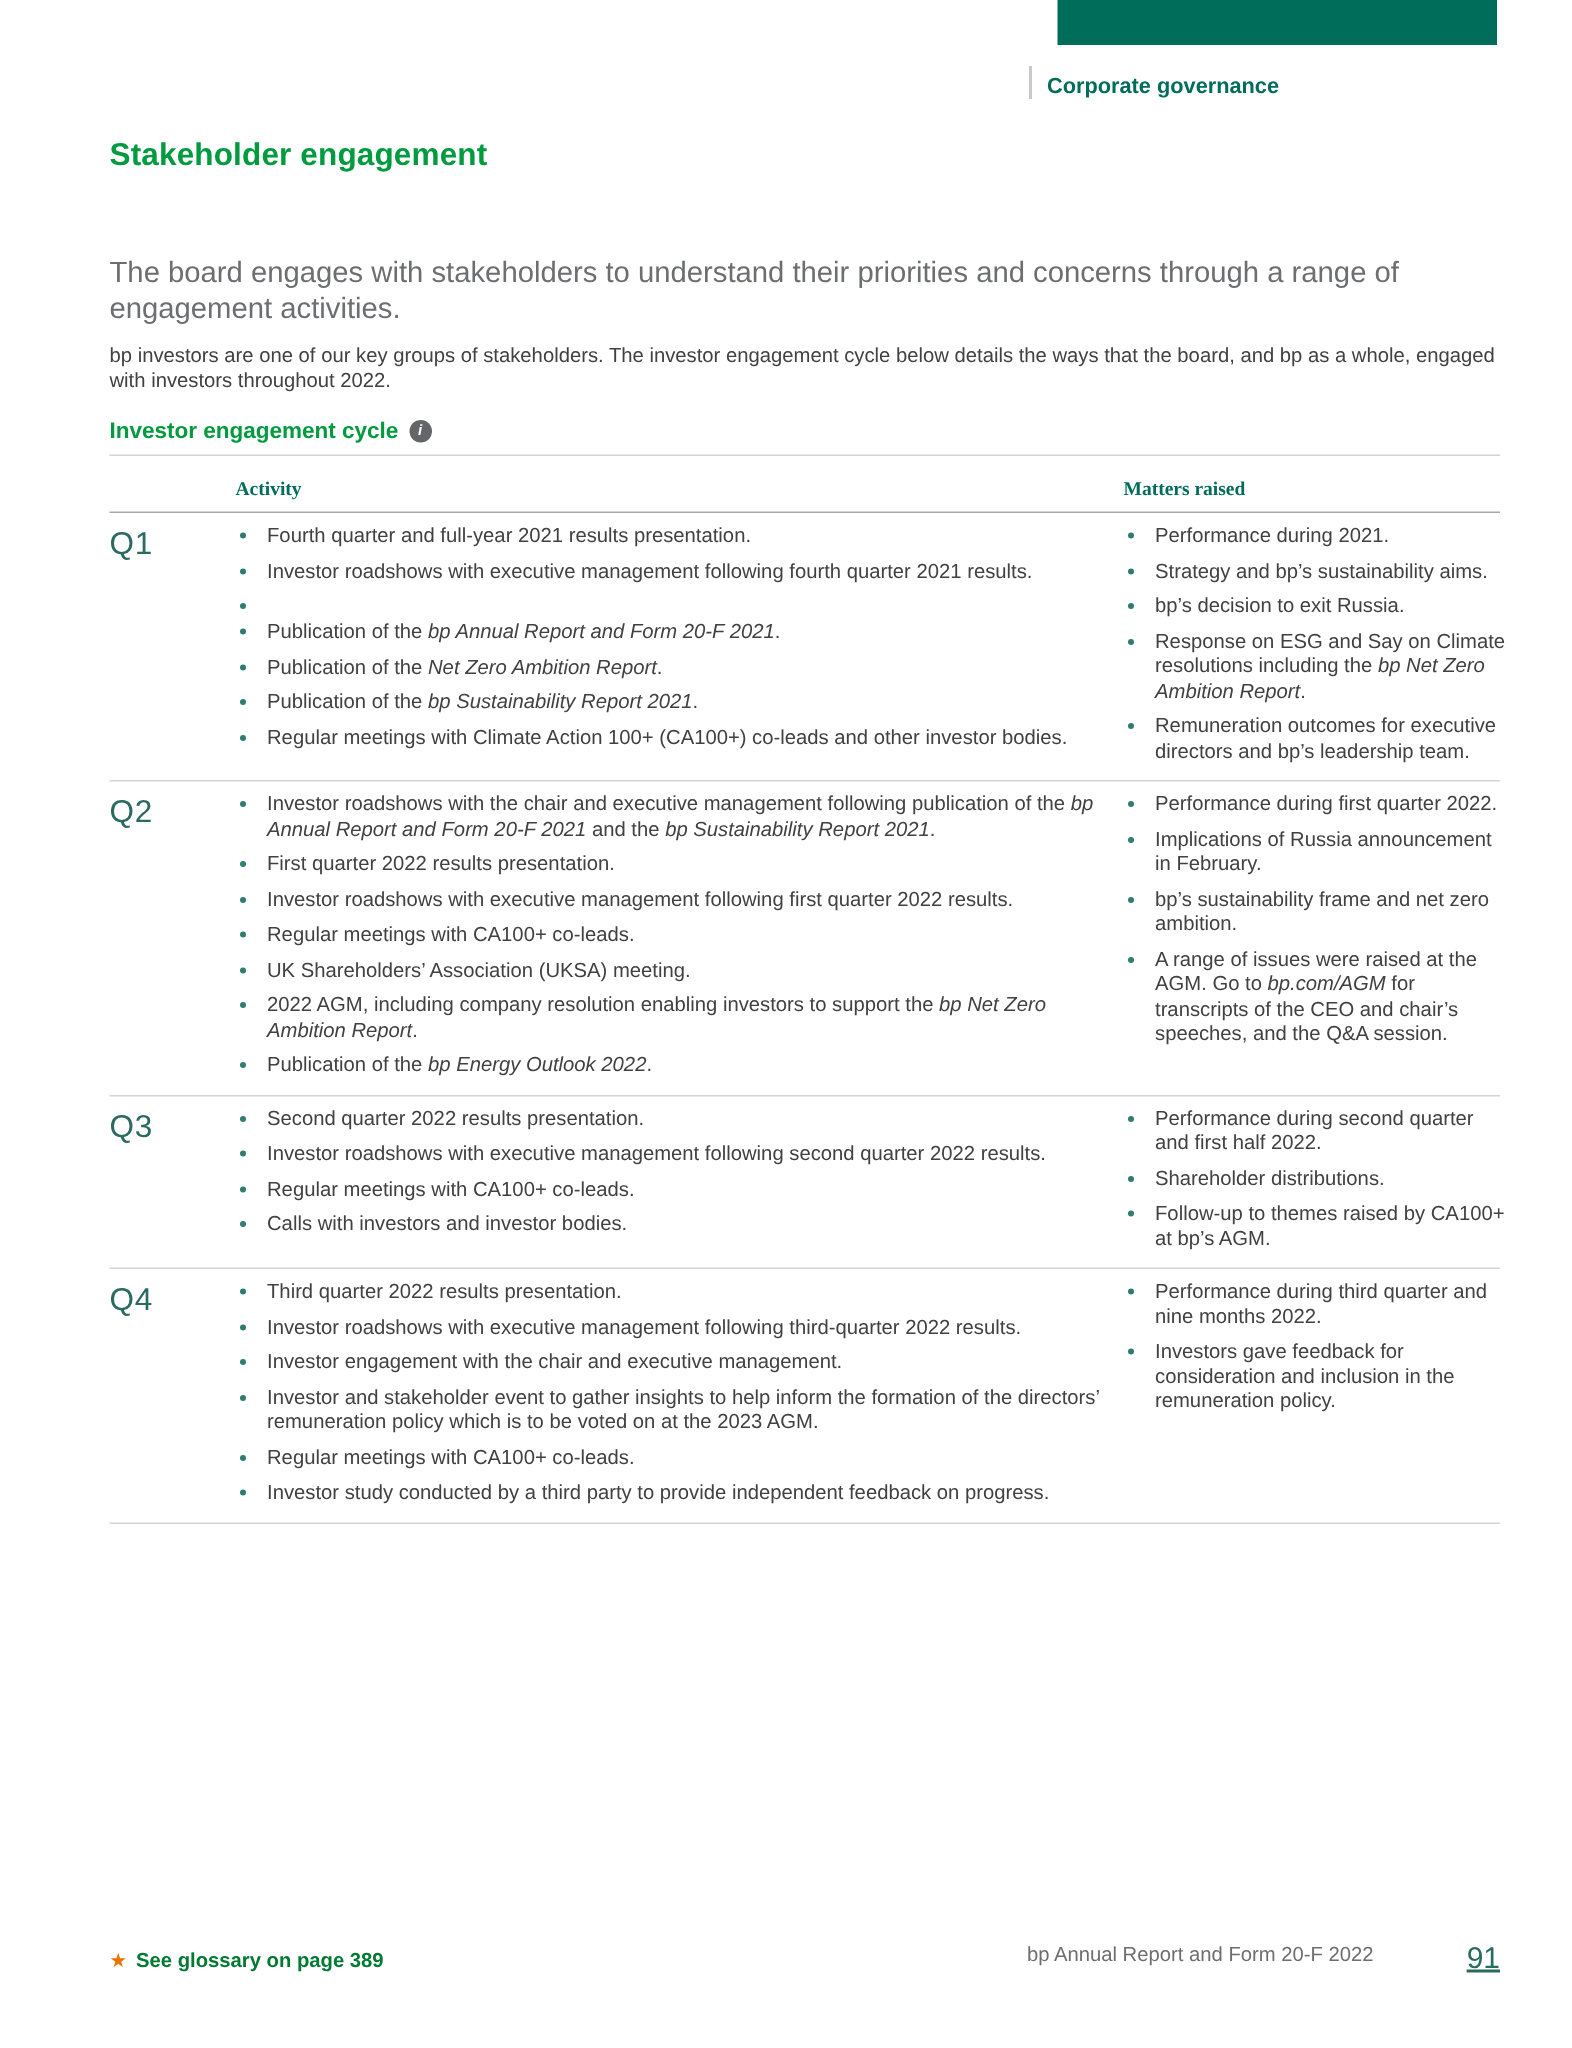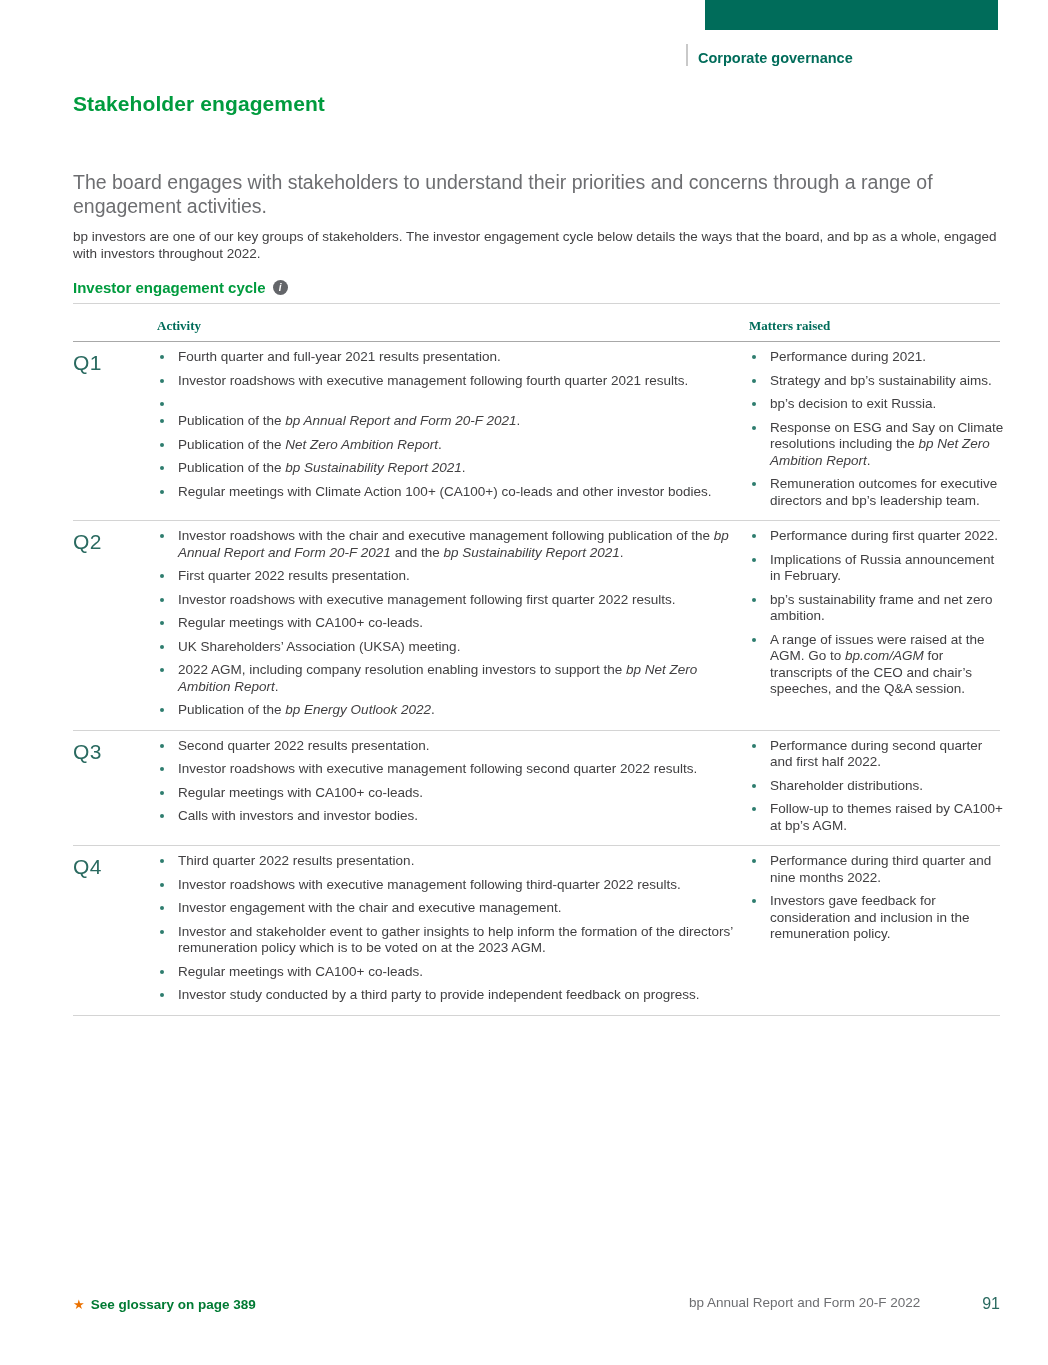--- a/index.html
+++ b/index.html
@@ -48,21 +48,21 @@
   ul.bullets .dot{flex:none;width:4px;height:4px;border-radius:50%;background:var(--bullet-teal);margin:6px 0 0 3px;}
   ul.bullets .btext{padding-left:14px;}
   ul.bullets em{font-style:italic;}
 
   .footer{position:absolute;left:73px;top:1295px;width:927px;display:flex;align-items:center;justify-content:space-between;}
   .glossary{display:flex;align-items:center;gap:6px;cursor:pointer;}
   .glossary .star{color:var(--orange);font-size:13px;line-height:1;}
   .glossary .gtext{color:#007a33;font-size:13.5px;font-weight:bold;}
   .report-meta{display:flex;align-items:flex-start;}
   .report-name{color:var(--gray-text);font-size:13.5px;}
-  .page-num{color:var(--q-teal);font-size:16px;margin-left:62px;}
+  .page-num{color:var(--q-teal);font-size:20px;margin-left:62px;text-decoration:underline;}
 </style>
 </head>
 <body>
 
 <div class="page">
 
   <div class="topbar"></div>
 
   <div class="crumb">
     <span class="vbar"></span>

